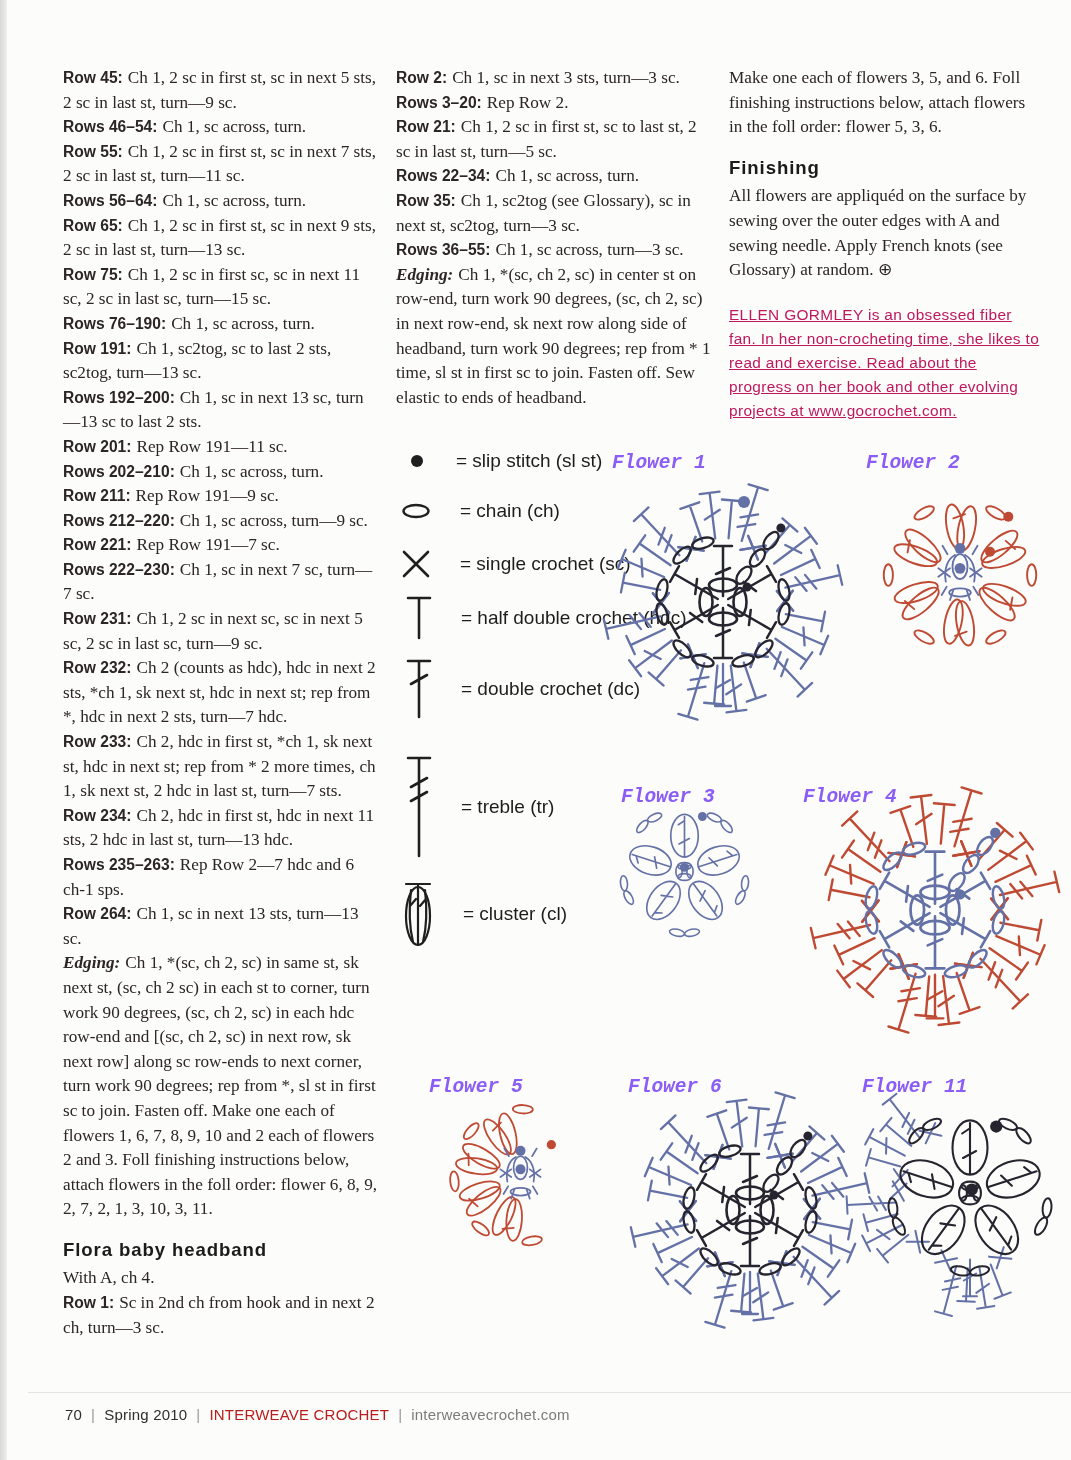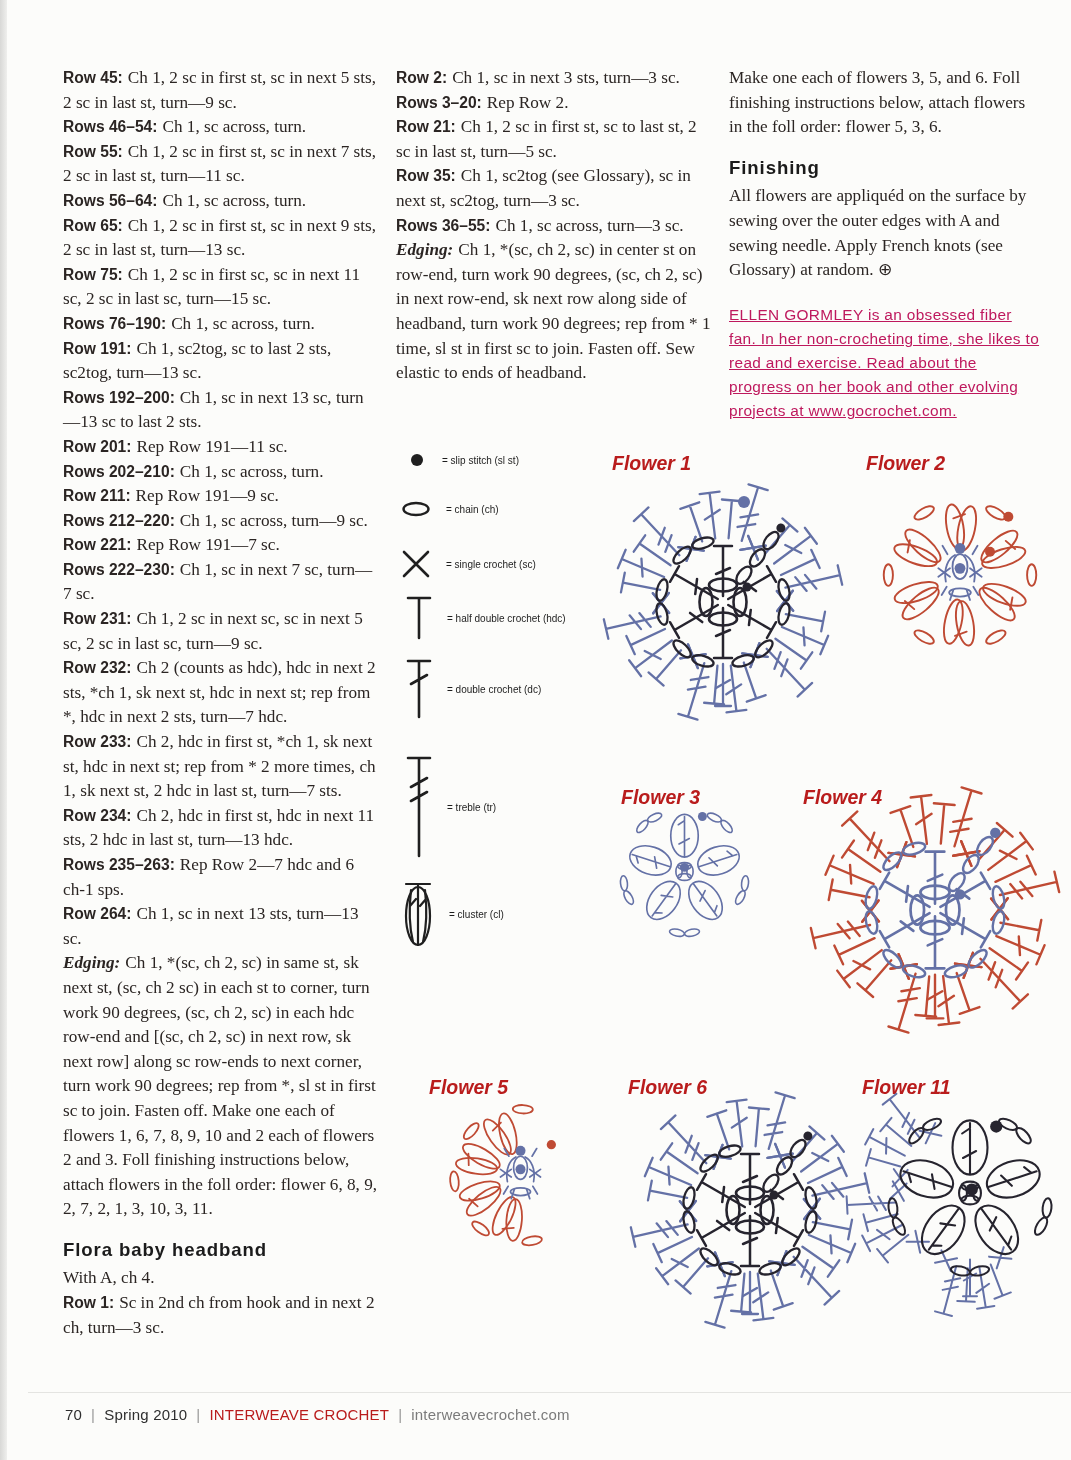--- a/index.html
+++ b/index.html
@@ -19,26 +19,26 @@
   .para{margin:0;}
   .plabel{font-family:"Liberation Sans",sans-serif;font-weight:700;font-size:15.6px;}
   .plabel:not(:empty){margin-right:5px;}
   .plabel.em{font-family:"Liberation Serif",serif;font-style:italic;font-weight:700;font-size:17.2px;}
   .h2{font-family:"Liberation Sans",sans-serif;font-weight:700;font-size:18.6px;
       letter-spacing:0.9px;color:#1b1b1b;margin:15px 0 3px 0;}
   .bio{font-family:"Liberation Sans",sans-serif;color:#be185d;font-size:15.4px;
       line-height:1.56;letter-spacing:0.35px;margin-top:20px;text-decoration:underline;}
   
   .legend-row{position:absolute;display:flex;align-items:center;}
-  .legend-label{font-family:"Liberation Sans",sans-serif;font-size:10px;color:#1d1d1d;margin-left:14px;}
+  .legend-label{font-family:"Liberation Sans",sans-serif;font-size:19px;color:#1d1d1d;margin-left:28px;}
   .legend-icon{flex:0 0 auto;}
   .legend-icon svg{display:block;}
   
-  .flower-label{position:absolute;font-family:Liberation Sans, sans-serif;
-      font-style:italic;font-weight:600;font-size:19.5px;color:#b91c1c;}
+  .flower-label{position:absolute;font-family:Liberation Mono, monospace;
+      font-style:italic;font-weight:600;font-size:19.5px;color:#8b5cf6;}
   .flower-svg{position:absolute;overflow:visible;}
   .c-blue{color:#6471a6;}
   .c-red{color:#bf4a33;}
   .c-dark{color:#26242e;}
   
   .footer-rule{position:absolute;left:28px;top:1392px;width:1043px;height:1px;background:#e4e4e1;}
   .footer{position:absolute;left:65px;top:1406px;font-family:"Liberation Sans",sans-serif;
       font-size:15px;color:#2e2e2e;letter-spacing:0.2px;}
   .footer .sep{color:#9a9a9a;margin:0 9px;}
   .footer .site{color:#7b7b7b;}
@@ -108,20 +108,21 @@
 
 <div class="col col2">
   <div>
 
       <p class="para"><span class="plabel">Row 2:</span><span class="ptext">Ch 1, sc in next 3 sts, turn—3 sc.</span></p>
 
       <p class="para"><span class="plabel">Rows 3–20:</span><span class="ptext">Rep Row 2.</span></p>
 
       <p class="para"><span class="plabel">Row 21:</span><span class="ptext">Ch 1, 2 sc in first st, sc to last st, 2 sc in last st, turn—5 sc.</span></p>
 
+      <p class="para"><span class="plabel">Rows 22–34:</span><span class="ptext">Ch 1, sc across, turn.</span></p>
 
       <p class="para"><span class="plabel">Row 35:</span><span class="ptext">Ch 1, sc2tog (see Glossary), sc in next st, sc2tog, turn—3 sc.</span></p>
 
       <p class="para"><span class="plabel">Rows 36–55:</span><span class="ptext">Ch 1, sc across, turn—3 sc.</span></p>
 
       <p class="para"><span class="plabel em">Edging:</span><span class="ptext">Ch 1, *(sc, ch 2, sc) in center st on row-end, turn work 90 degrees, (sc, ch 2, sc) in next row-end, sk next row along side of headband, turn work 90 degrees; rep from * 1 time, sl st in first sc to join. Fasten off. Sew elastic to ends of headband.</span></p>
     </div>
 </div>
 
 <div class="col col3">

